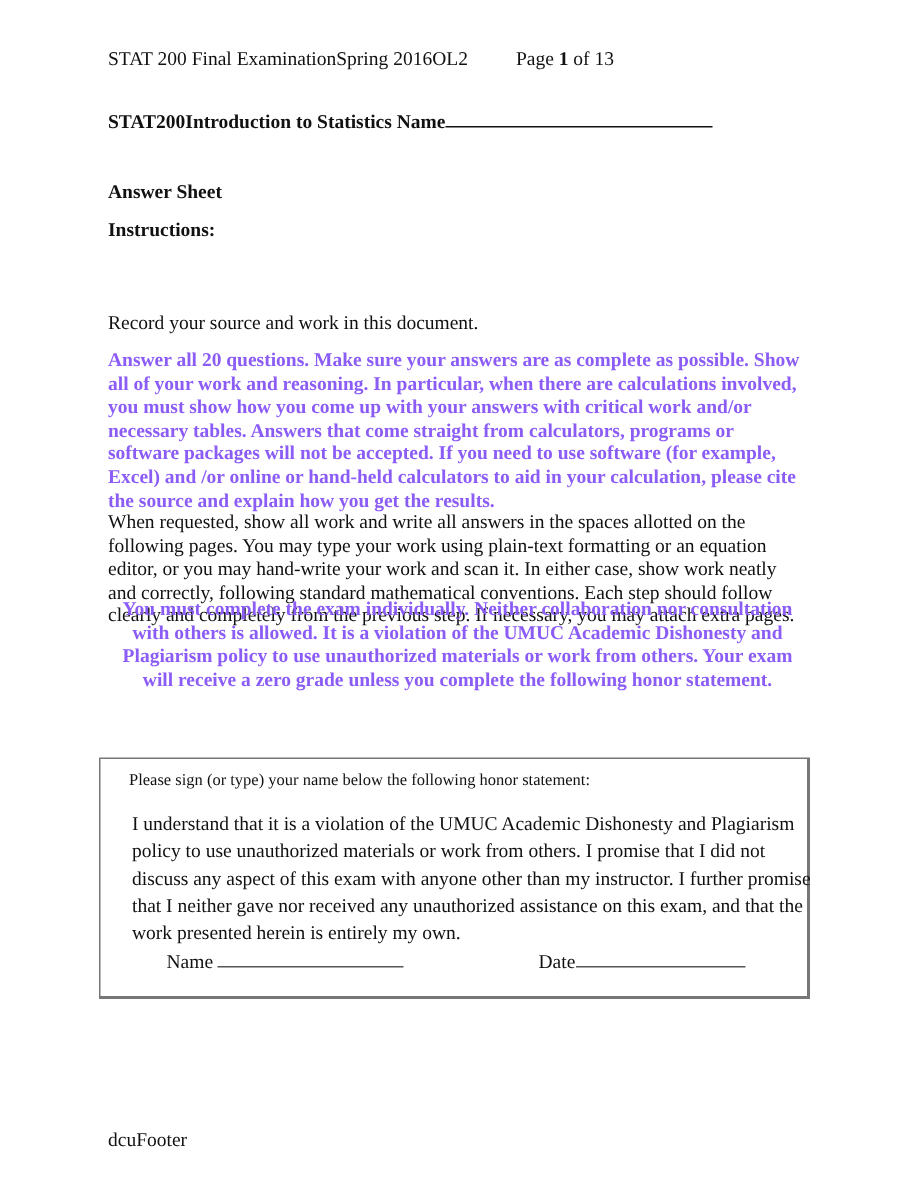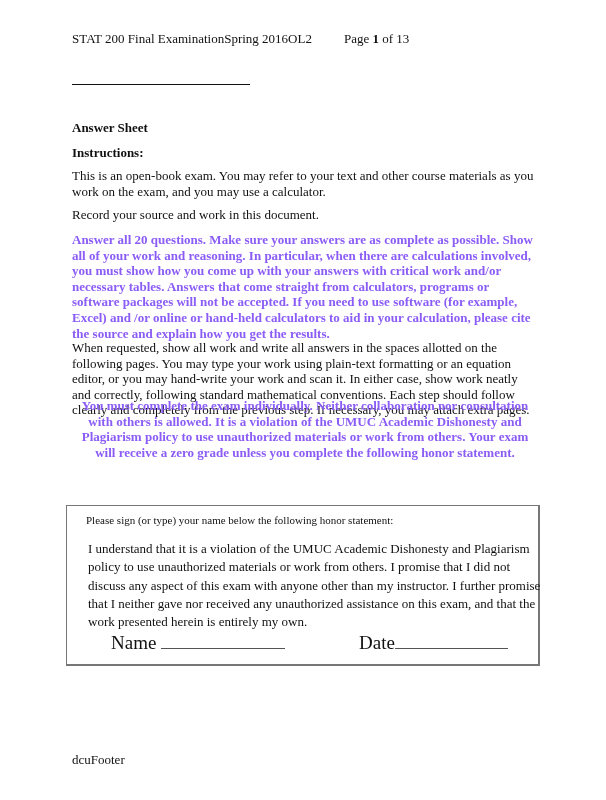--- a/index.html
+++ b/index.html
@@ -85,21 +85,21 @@
       position: absolute;
       left: 7px; top: 34px;
       width: 462px;
       font-size: 13px;
       line-height: 18.3px;
       margin-left: 14px;
     }
     .sig-row {
       position: absolute;
       top: 126px;
-      font-size: 19px;
+      font-size: 13px;
       white-space: nowrap;
     }
     .sig-name { left: 44px; }
     .sig-date { left: 292px; }
     .sig-line {
       display: inline-block;
       border-bottom: 1px solid #555;
       height: 12px;
       vertical-align: baseline;
     }
@@ -111,29 +111,28 @@
 </head>
 <body>
 
 <div class="page">
 
   <div class="abs header">
     <span>STAT 200 Final ExaminationSpring 2016OL2</span><span class="page-num"><span>Page </span><b>1</b><span> of 13</span></span>
   </div>
 
   <div class="abs title-line t1">
-    <span class="blank" style="width:178px"></span>
+    <span>STAT200Introduction to Statistics Name</span><span class="blank" style="width:178px"></span>
   </div>
 
 
   <div class="abs title-line t3">Answer Sheet</div>
 
   <div class="abs title-line t4">Instructions:</div>
 
-  <div class="abs para p1">This is an open-book exam. You may refer to your text and other course materials as you work on the exam, and you may use a calculator.</div>
 
   <div class="abs para p2">Record your source and work in this document.</div>
 
   <div class="abs para p3 red">Answer all 20 questions.  Make sure your answers are as complete as possible.  Show all of your work and reasoning.  In particular, when there are calculations involved, you must show how you come up with your answers with critical work and/or necessary tables.  Answers that come straight from calculators, programs or software packages will not be accepted. If you need to use software (for example, Excel) and /or online or hand-held calculators to aid in your calculation, please cite the source and explain how you get the results.</div>
 
   <div class="abs para p4">When requested, show all work and write all answers in the spaces allotted on the following pages.  You may type your work using plain-text formatting or an equation editor, or you may hand-write your work and scan it.  In either case, show work neatly and correctly, following standard mathematical conventions.  Each step should follow clearly and completely from the previous step.  If necessary, you may attach extra pages.</div>
 
   <div class="abs para p5 red">You must complete the exam individually.  Neither collaboration nor consultation with others is allowed. It is a violation of the UMUC Academic Dishonesty and Plagiarism policy to use unauthorized materials or work from others. Your exam will receive a zero grade unless you complete the following honor statement.</div>
 
   <div class="abs honor-box">

